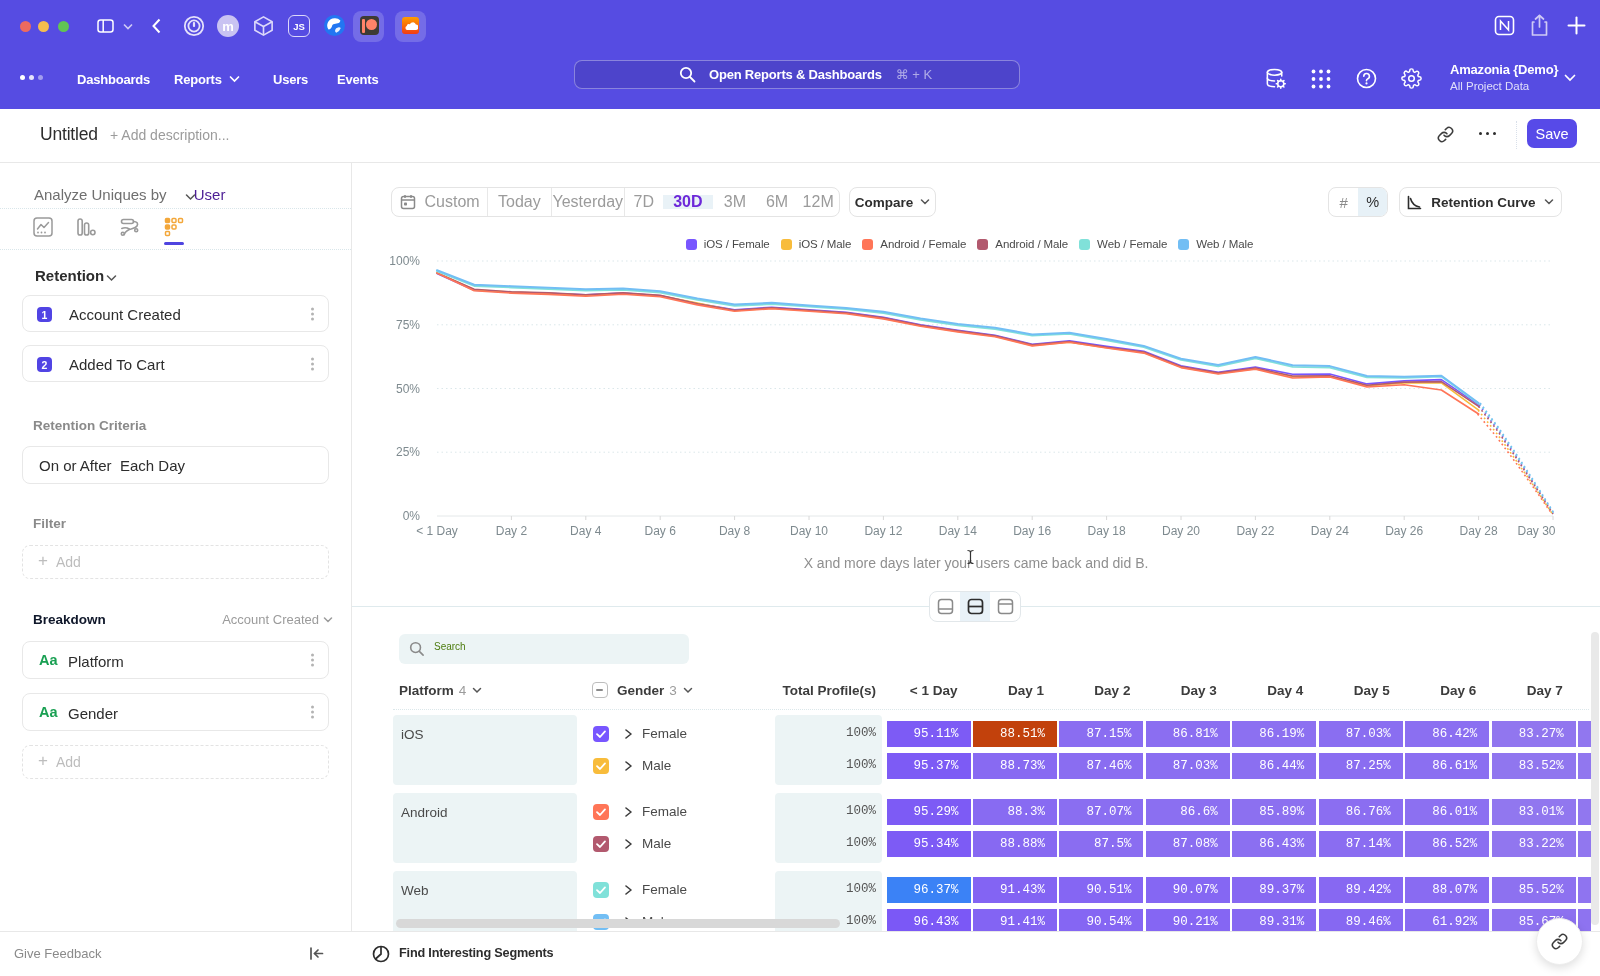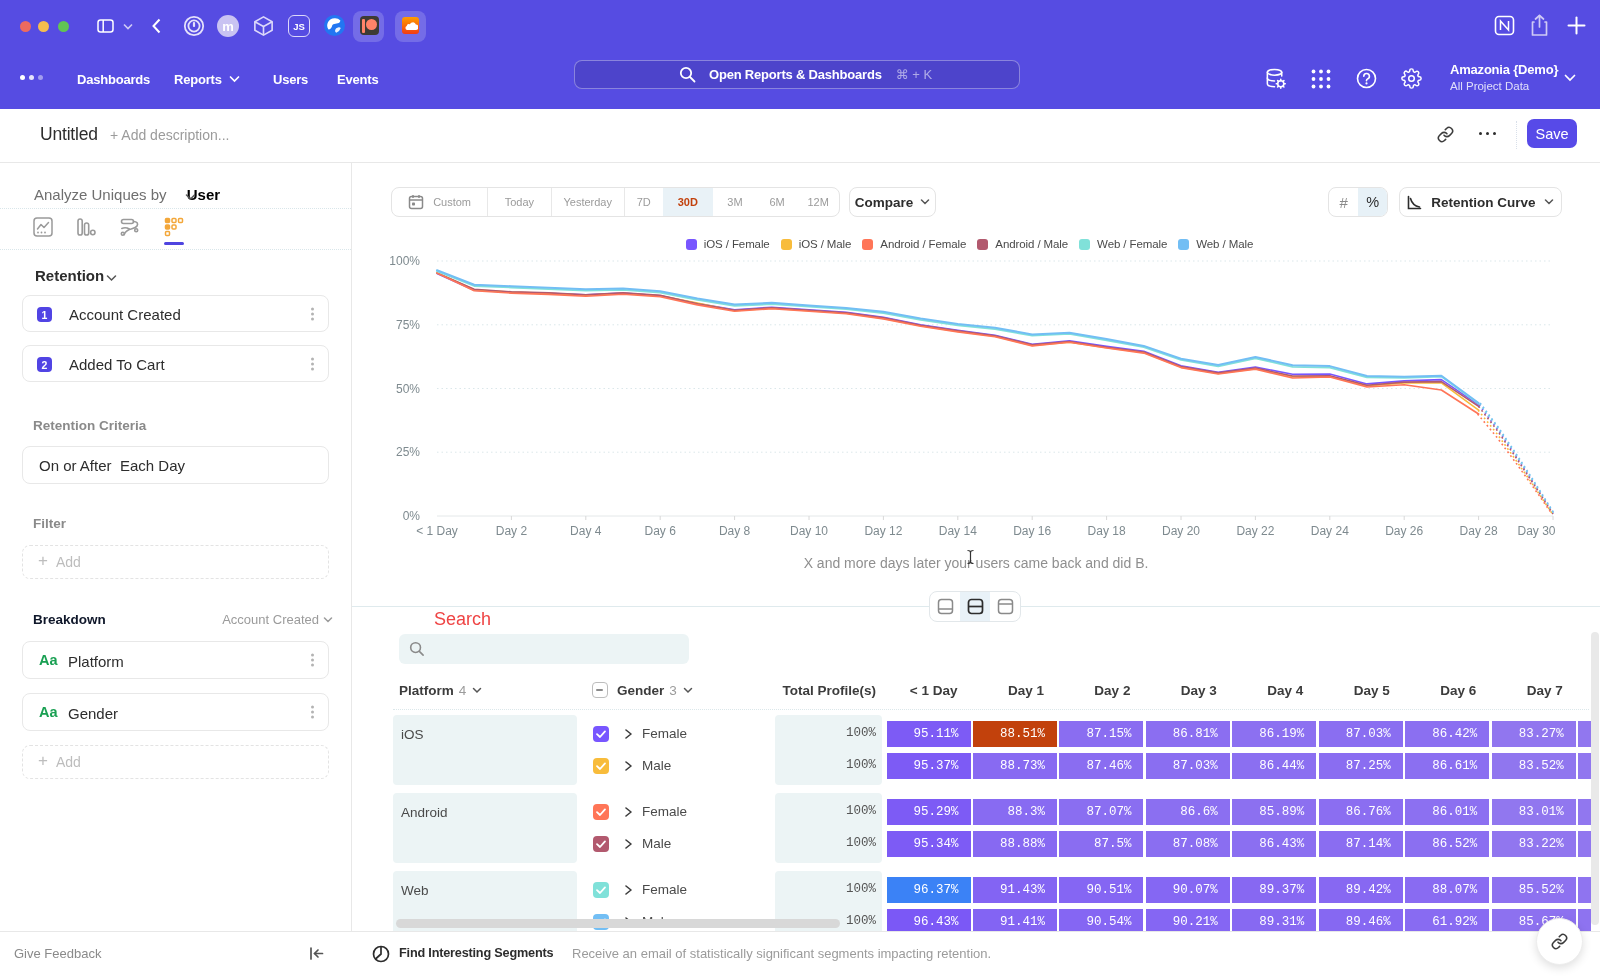--- a/index.html
+++ b/index.html
@@ -12,21 +12,21 @@
 .sidebar{position:absolute;left:0;top:163px;width:352px;height:813px;background:#fff;border-right:1px solid #e8e8e8}
 .dotline{position:absolute;left:0;width:351px;border-top:1px dotted #d9e6ea}
 .card{position:absolute;left:22px;width:307px;border:1px solid #e8e8e8;border-radius:8px;background:#fff}
 .badge{position:absolute;left:14px;top:11px;width:15px;height:15px;border-radius:4px;background:#5144e4;color:#fff;font-size:10.5px;font-weight:700;display:flex;align-items:center;justify-content:center}
 .ctext{position:absolute;left:46px;top:10px;font-size:15px;color:#2d2d2d}
 .vdots{position:absolute;right:14px;top:50%;transform:translateY(-50%);width:3px}
 .vdots i{display:block;width:3px;height:3px;border-radius:50%;background:#b3b3b3;margin:2px 0}
 .sechead{position:absolute;left:33px;font-size:13.5px;font-weight:700;color:#8a8a8a}
 .addbox{position:absolute;left:22px;width:307px;height:34px;border:1.5px dashed #e3e3e3;border-radius:8px;color:#bdbdbd;font-size:14px;display:flex;align-items:center;padding-left:15px}
 .tbtn{position:absolute;top:187px;height:30px;border:1px solid #e4e4e4;border-radius:8px;background:#fff;display:flex;align-items:center;justify-content:center;font-size:13.5px;color:#2d2d2d}
-.seg{display:flex;align-items:center;justify-content:center;height:28px;color:#9b9b9b;font-size:11px}
+.seg{display:flex;align-items:center;justify-content:center;height:28px;color:#9b9b9b;font-size:16px}
 .legsq{width:11px;height:11px;border-radius:3px;margin-right:7px}
 .leg{display:flex;align-items:center;font-size:11.5px;color:#4a4a4a;margin-right:11px;letter-spacing:-.1px}
 .mint{position:absolute;background:#ecf4f5;border-radius:4px}
 .glabel{position:absolute;font-size:13.5px;color:#4a4a4a}
 .rlabel{position:absolute;font-size:13.5px;color:#4a4a4a}
 .cbx{position:absolute;width:16px;height:16px;border-radius:4px}
 .tot{position:absolute;width:101px;text-align:right;font-family:"Liberation Mono",monospace;font-size:12.5px;color:#555}
 .pcell{position:absolute;width:84px;height:26px;color:#fff;font-family:"Liberation Mono",monospace;font-size:12.5px;display:flex;align-items:center;justify-content:flex-end;padding-right:12px}
 .thead{position:absolute;height:16px;font-size:13.5px;font-weight:700;color:#3c3c3c;display:flex;align-items:center}
 .gn{color:#9b9b9b;font-weight:400;margin-left:5px}
@@ -159,21 +159,21 @@
         <path d="M14 11a5 5 0 0 0-7.54-.54l-3 3a5 5 0 0 0 7.07 7.07l1.71-1.71"></path>
       </svg></div>
  <div class="abs" style="left:1479px;top:22.5px;width:3.4px;height:3.4px;border-radius:50%;background:#2d2d2d"></div>
     <div class="abs" style="left:1485.8px;top:22.5px;width:3.4px;height:3.4px;border-radius:50%;background:#2d2d2d"></div>
     <div class="abs" style="left:1492.6px;top:22.5px;width:3.4px;height:3.4px;border-radius:50%;background:#2d2d2d"></div>
  <div class="abs" style="left:1516px;top:12px;height:28px;border-left:1px dotted #d9e0ea"></div>
  <div class="abs" style="left:1527px;top:10px;width:50px;height:29px;background:#574AE8;border-radius:7px;color:#fff;font-size:14.5px;display:flex;align-items:center;justify-content:center">Save</div>
 </div>
 
 <div class="sidebar">
- <div class="abs" style="left:34px;top:23px;font-size:15px;color:#6f6f6f">Analyze Uniques by <span style="color:#000000;font-weight:700;margin-left:16px">User</span></div>
+ <div class="abs" style="left:34px;top:23px;font-size:15px;color:#6f6f6f">Analyze Uniques by <span style="color:#4c1d95;font-weight:400;margin-left:23px">User</span></div>
  <svg class="abs" style="left:185px;top:31px" width="11" height="7" viewBox="0 0 11 7" fill="none" stroke="#555" stroke-width="1.5" stroke-linecap="round">
       <polyline points="1.5,1 5.5,5 9.5,1"></polyline>
     </svg>
  <div class="dotline" style="top:45px"></div>
 
  <svg class="abs" style="left:33px;top:54px" width="20" height="20" viewBox="0 0 20 20" fill="none" stroke="#9a9a9a" stroke-width="1.5">
       <rect x="1" y="1" width="18" height="18" rx="3"></rect>
       <polyline points="4.5,12 8,7.5 11,10.5 15.5,5.5" stroke-linecap="round" stroke-linejoin="round"></polyline>
       <g fill="#9a9a9a" stroke="none">
         <circle cx="5" cy="15.5" r=".9"></circle>
@@ -267,21 +267,21 @@
         <line x1="5" y1="1" x2="5" y2="4"></line>
         <line x1="11" y1="1" x2="11" y2="4"></line>
         <rect x="4" y="8.5" width="3" height="3" rx=".8" fill="#8a8a8a" stroke="none"></rect>
       </svg>Custom</div>
     <i style="width:1px;height:28px;background:#e8e8e8"></i>
   <div class="seg" style="width:63px">Today</div>
     <i style="width:1px;height:28px;background:#e8e8e8"></i>
   <div class="seg" style="width:73px">Yesterday</div>
     <i style="width:1px;height:28px;background:#e8e8e8"></i>
   <div class="seg" style="width:38px">7D</div>
-  <div class="seg" style="width:51px;background:#e9f2f7;color:#c2410c;font-weight:700;height:28px">30D</div>
+  <div class="seg" style="width:51px;background:#e9f2f7;color:#6d28d9;font-weight:700;height:14px">30D</div>
   <div class="seg" style="width:44px">3M</div>
   <div class="seg" style="width:41px">6M</div>
   <div class="seg" style="width:42px">12M</div>
 </div>
 <div class="tbtn" style="left:849px;width:87px;font-weight:700">Compare<svg style="margin-left:7px" width="10" height="7" viewBox="0 0 10 7" fill="none" stroke="#555" stroke-width="1.5" stroke-linecap="round">
       <polyline points="1.5,1 5,4.5 8.5,1"></polyline>
     </svg></div>
 <div class="tbtn" style="left:1328px;width:60px;padding:0">
   <div class="seg" style="width:30px;color:#8a8a8a;font-size:15px">#</div>
   <div class="seg" style="width:29px;background:#e7f1f7;color:#2d2d2d;font-size:14.5px;border-radius:0 7px 7px 0;height:28px">%</div>
@@ -383,21 +383,21 @@
         <line x1="1.5" y1="6" x2="15.5" y2="6"></line>
       </svg>
     </div>
 </div>
 
 <div class="mint" style="left:399px;top:634px;width:290px;height:30px;border-radius:6px"></div>
 <svg class="abs" style="left:409px;top:641px" width="16" height="16" viewBox="0 0 17 17" fill="none" stroke="#8a8a8a" stroke-width="1.7">
     <circle cx="7" cy="7" r="5.2"></circle>
     <line x1="11" y1="11" x2="15" y2="15" stroke-linecap="round"></line>
   </svg>
-<div class="abs" style="left:434px;top:609px;font-size:18px;color:#ef4444">Search</div>
+<div class="abs" style="left:434px;top:641px;font-size:10px;color:#4d7c0f">Search</div>
 <div class="thead" style="left:399px;top:682px">Platform <span class="gn">4</span><svg class="chev" width="10" height="7" viewBox="0 0 10 7" style="margin-left:6px">
       <polyline points="1.5,1.5 5,5 8.5,1.5" fill="none" stroke="#555" stroke-width="1.5" stroke-linecap="round"></polyline>
     </svg></div>
 <div class="abs" style="left:592px;top:682px;width:16px;height:16px;border:1.5px solid #bdbdbd;border-radius:4px;background:#fff">
     <div style="position:absolute;left:3px;top:6.2px;width:7px;height:1.8px;background:#8a8a8a;border-radius:1px"></div>
   </div>
 <div class="thead" style="left:617px;top:682px">Gender <span class="gn">3</span><svg class="chev" width="10" height="7" viewBox="0 0 10 7" style="margin-left:6px">
       <polyline points="1.5,1.5 5,5 8.5,1.5" fill="none" stroke="#555" stroke-width="1.5" stroke-linecap="round"></polyline>
     </svg></div>
 <div class="thead" style="left:732px;top:682px;width:144px;justify-content:flex-end">Total Profile(s)</div>
@@ -530,21 +530,20 @@
  <svg class="abs" style="left:309px;top:14px" width="15" height="15" viewBox="0 0 15 15" fill="none" stroke="#555" stroke-width="1.7" stroke-linecap="round">
       <line x1="2" y1="2" x2="2" y2="13"></line>
       <line x1="13.5" y1="7.5" x2="6" y2="7.5"></line>
       <polyline points="9,4 5.5,7.5 9,11"></polyline>
     </svg>
  <svg class="abs" style="left:372px;top:13px" width="18" height="18" viewBox="0 0 18 18" fill="none" stroke="#2d2d2d" stroke-width="1.7">
       <circle cx="9" cy="9" r="7.5"></circle>
       <path d="M9 1.5V9l-5.5 5"></path>
     </svg>
  <div class="abs" style="left:399px;top:14px;font-size:12.7px;font-weight:700;color:#2d2d2d;letter-spacing:-.2px">Find Interesting Segments</div>
- <div class="abs" style="left:572px;top:14px;font-size:13px;color:#9b9b9b">Receive an email of statistically significant segments impacting retention.</div>
 </div>
 
 <div class="abs" style="left:1536px;top:918px;width:47px;height:47px;border-radius:50%;background:#fff;border:1px solid #ededed;box-shadow:0 3px 10px rgba(0,0,0,.13);display:flex;align-items:center;justify-content:center">
     <svg width="17" height="17" viewBox="0 0 24 24" fill="none" stroke="#3c3c3c" stroke-width="2.2" stroke-linecap="round" stroke-linejoin="round">
       <path d="M10 13a5 5 0 0 0 7.54.54l3-3a5 5 0 0 0-7.07-7.07l-1.72 1.71"></path>
       <path d="M14 11a5 5 0 0 0-7.54-.54l-3 3a5 5 0 0 0 7.07 7.07l1.71-1.71"></path>
     </svg>
   </div>
 
 </body></html>

